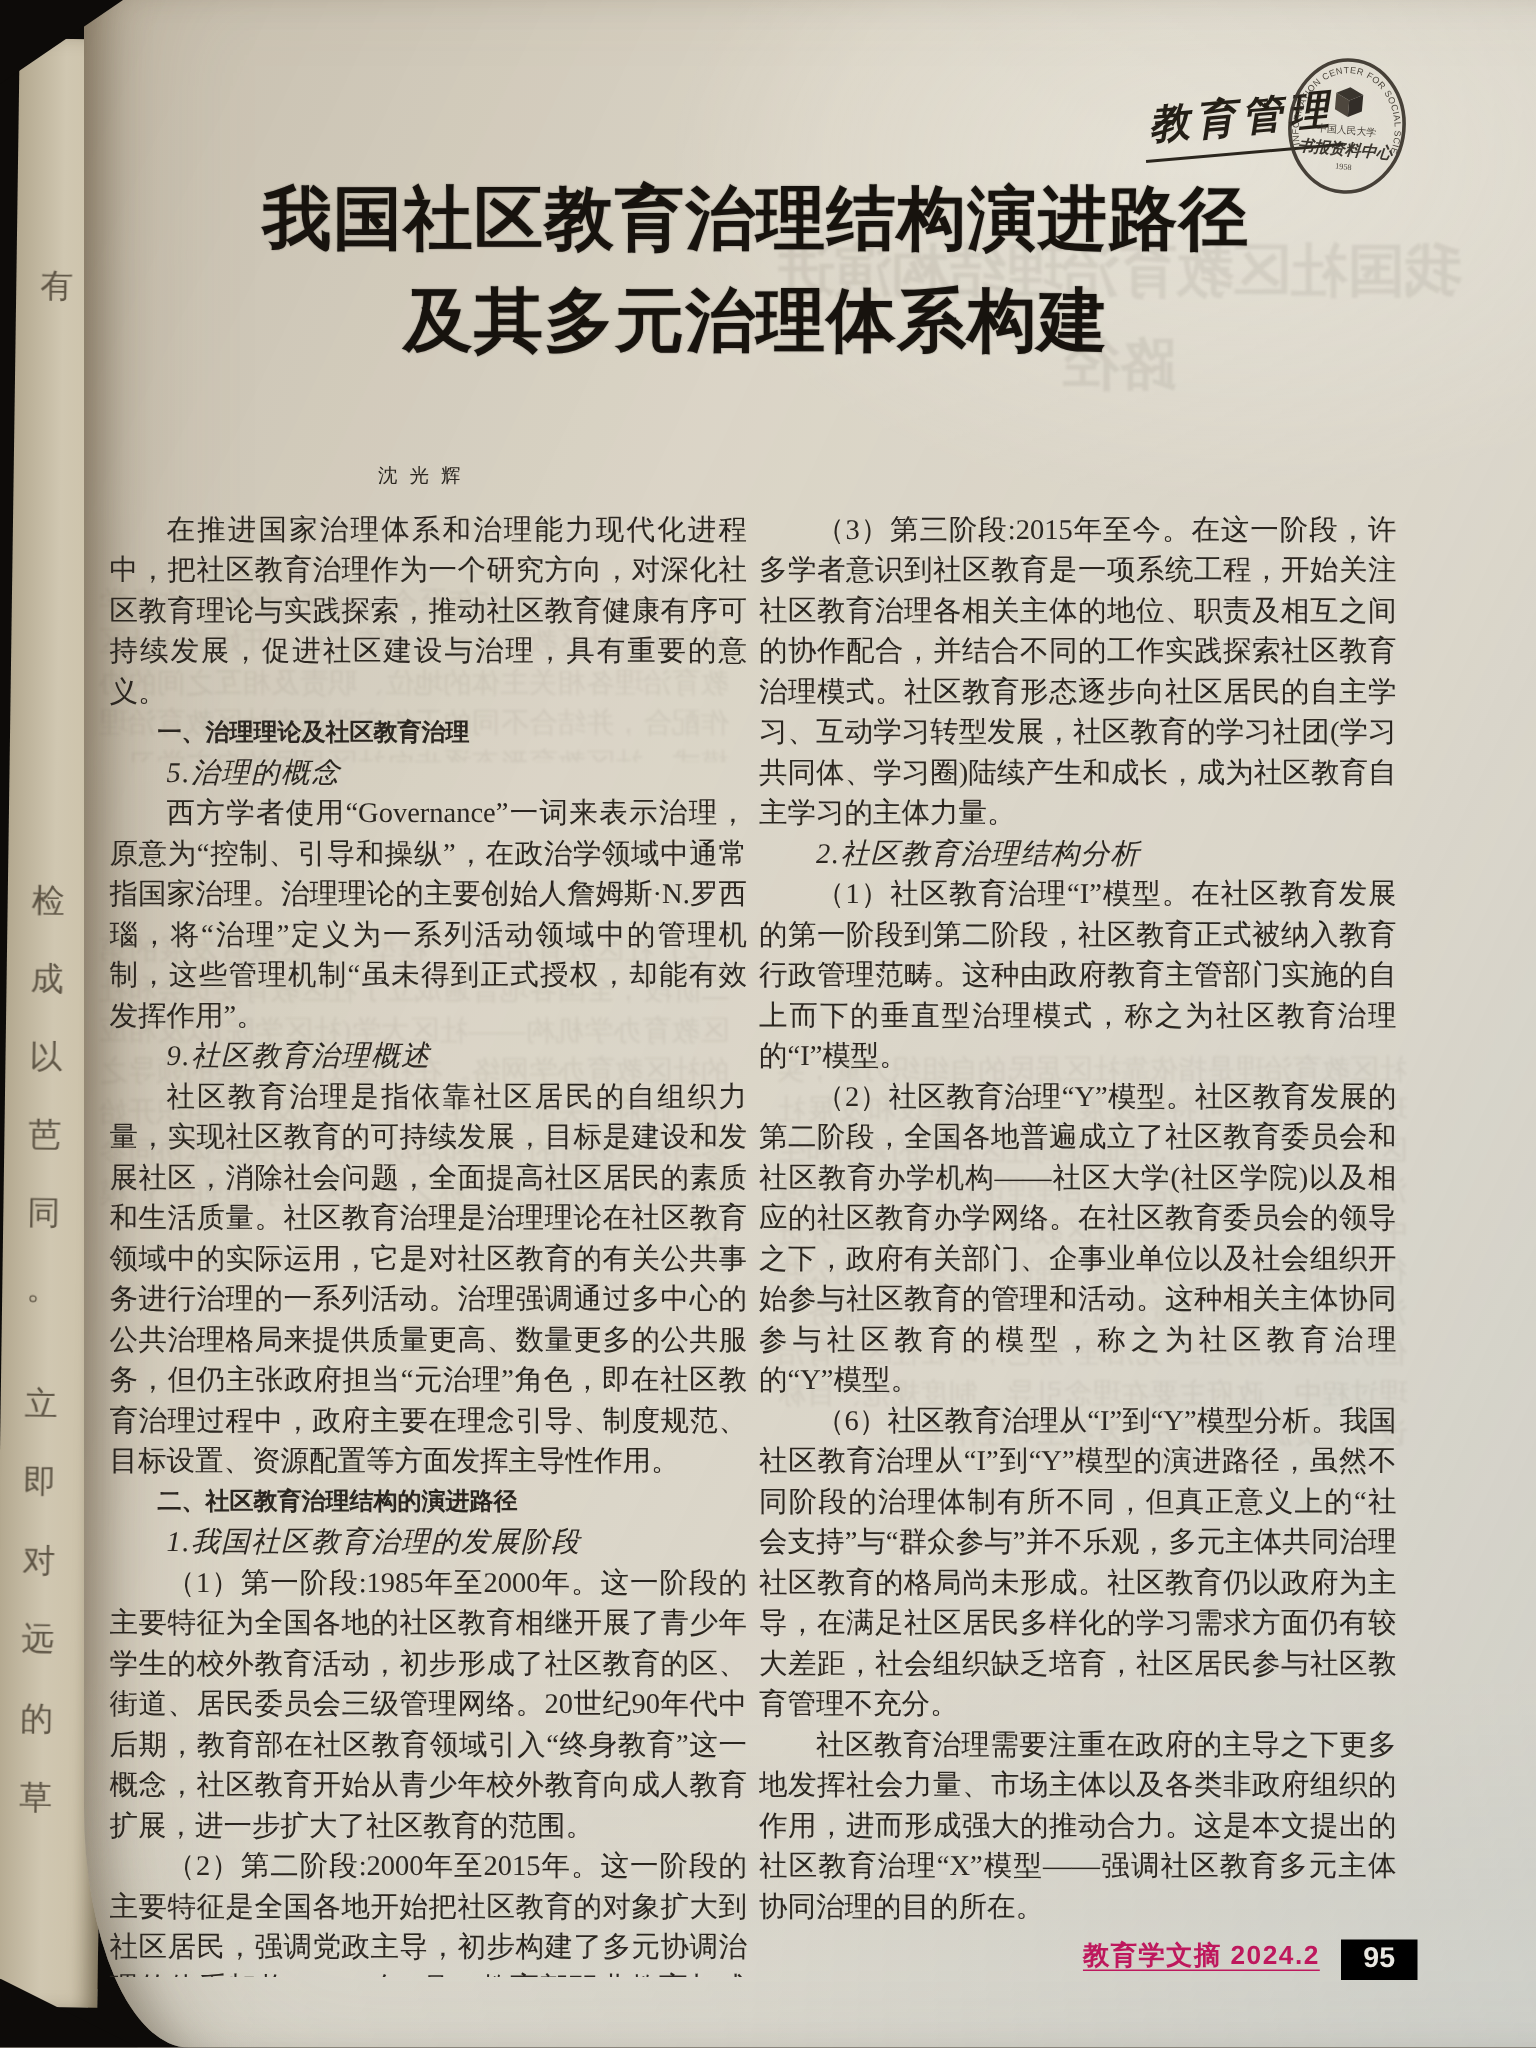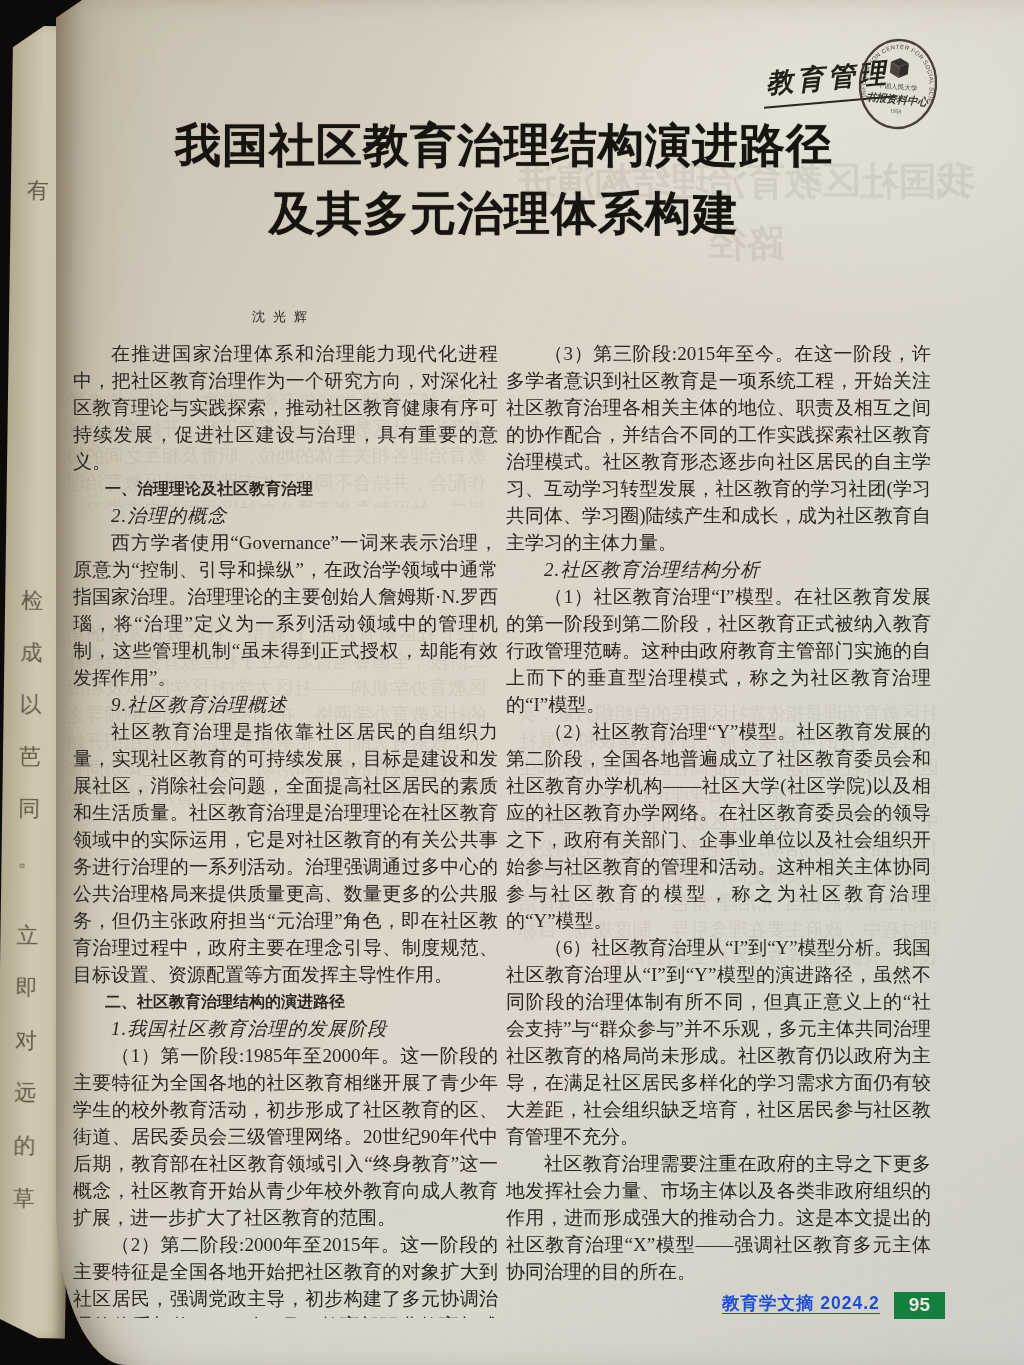--- a/index.html
+++ b/index.html
@@ -84,25 +84,25 @@
   .column .cont{text-indent:0;}
   .column .h2{font-weight:bold;font-family:"Liberation Sans","DejaVu Sans",sans-serif;font-size:16px;}
   .column .h3{font-style:italic;letter-spacing:1px;}
 
   
   .footer{
     position:absolute;top:1291px;left:17px;width:872px;z-index:3;text-align:right;
     font-family:"Liberation Sans","DejaVu Sans",sans-serif;
   }
   .footer-journal{
-    font-size:17.5px;font-weight:bold;color:#1d4ed8;letter-spacing:1px;
+    font-size:17.5px;font-weight:bold;color:#be185d;letter-spacing:1px;
     text-decoration:underline;text-underline-offset:4px;
   }
   .page-num{
-    display:inline-block;margin-left:14px;background:#15803d;color:#e9e7e1;
+    display:inline-block;margin-left:14px;background:#000000;color:#e9e7e1;
     font-size:19px;font-weight:bold;padding:2px 15px 3px 15px;vertical-align:-2px;
   }
 
   
   .corner-tl{position:absolute;left:0;top:0;width:82px;height:56px;background:#0d0b09;
     clip-path:polygon(0 0,100% 0,0 100%);z-index:6;}
   .corner-bl{position:absolute;left:0;bottom:0;width:92px;height:46px;background:#0d0b09;
     clip-path:polygon(0 0,0 100%,100% 100%);z-index:6;}
 </style>
 </head>
@@ -160,21 +160,21 @@
     <h1 class="article-title">
       <span style="display:block">我国社区教育治理结构演进路径</span>
       <span style="display:block">及其多元治理体系构建</span>
     </h1>
     <div class="author">沈光辉</div>
 
     <div class="columns">
       <div class="column" id="colLeft">
           <p class="para">在推进国家治理体系和治理能力现代化进程中，把社区教育治理作为一个研究方向，对深化社区教育理论与实践探索，推动社区教育健康有序可持续发展，促进社区建设与治理，具有重要的意义。</p>
           <p class="h2">一、治理理论及社区教育治理</p>
-          <p class="h3">2.治理的概念</p>
+          <p class="h3">5.治理的概念</p>
           <p class="para">西方学者使用“Governance”一词来表示治理，原意为“控制、引导和操纵”，在政治学领域中通常指国家治理。治理理论的主要创始人詹姆斯·N.罗西瑙，将“治理”定义为一系列活动领域中的管理机制，这些管理机制“虽未得到正式授权，却能有效发挥作用”。</p>
           <p class="h3">9.社区教育治理概述</p>
           <p class="para">社区教育治理是指依靠社区居民的自组织力量，实现社区教育的可持续发展，目标是建设和发展社区，消除社会问题，全面提高社区居民的素质和生活质量。社区教育治理是治理理论在社区教育领域中的实际运用，它是对社区教育的有关公共事务进行治理的一系列活动。治理强调通过多中心的公共治理格局来提供质量更高、数量更多的公共服务，但仍主张政府担当“元治理”角色，即在社区教育治理过程中，政府主要在理念引导、制度规范、目标设置、资源配置等方面发挥主导性作用。</p>
           <p class="h2">二、社区教育治理结构的演进路径</p>
           <p class="h3">1.我国社区教育治理的发展阶段</p>
           <p class="para">（1）第一阶段:1985年至2000年。这一阶段的主要特征为全国各地的社区教育相继开展了青少年学生的校外教育活动，初步形成了社区教育的区、街道、居民委员会三级管理网络。20世纪90年代中后期，教育部在社区教育领域引入“终身教育”这一概念，社区教育开始从青少年校外教育向成人教育扩展，进一步扩大了社区教育的范围。</p>
           <p class="para">（2）第二阶段:2000年至2015年。这一阶段的主要特征是全国各地开始把社区教育的对象扩大到社区居民，强调党政主导，初步构建了多元协调治理的体系架构。2000年4月，教育部职业教育与成人教育司提出建立“党政统筹领导、教育部门主管、有关部门配合、社会积极支</p>
         </div>
       <div class="column" id="colRight">
           <p class="para">（3）第三阶段:2015年至今。在这一阶段，许多学者意识到社区教育是一项系统工程，开始关注社区教育治理各相关主体的地位、职责及相互之间的协作配合，并结合不同的工作实践探索社区教育治理模式。社区教育形态逐步向社区居民的自主学习、互动学习转型发展，社区教育的学习社团(学习共同体、学习圈)陆续产生和成长，成为社区教育自主学习的主体力量。</p>

